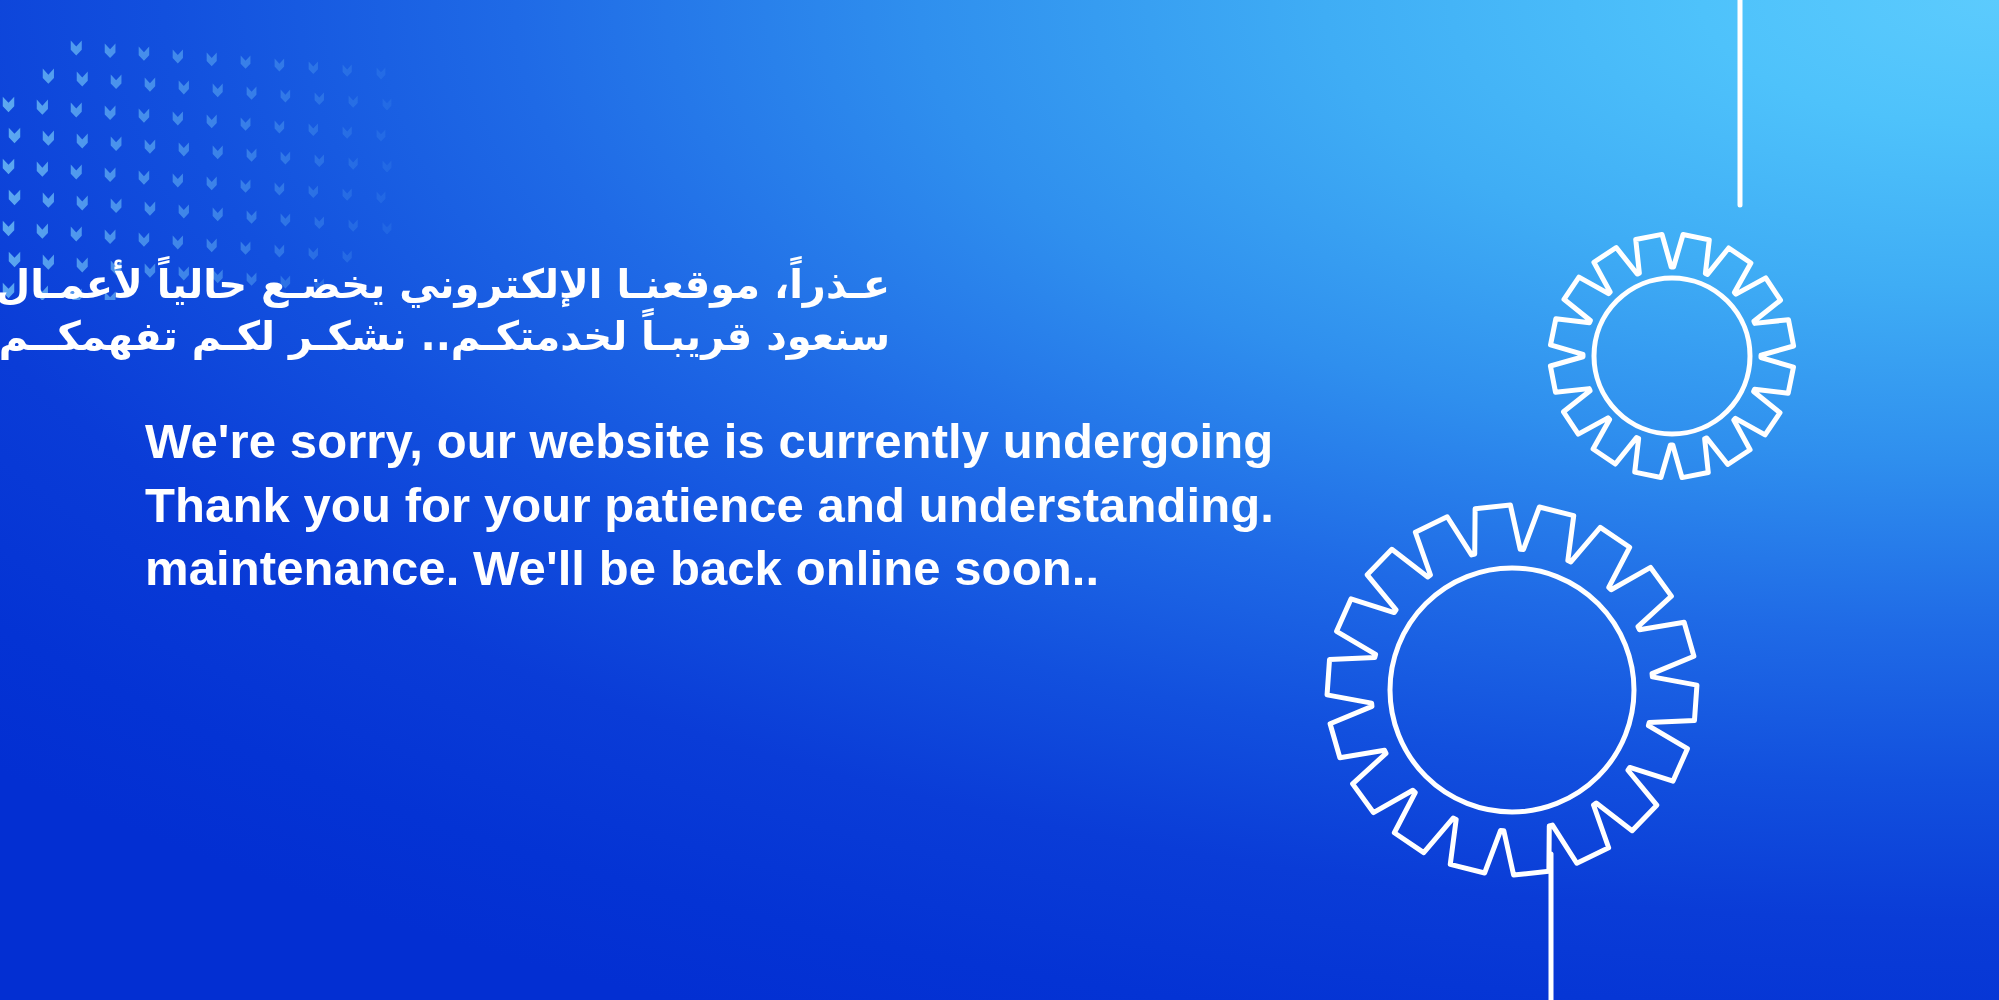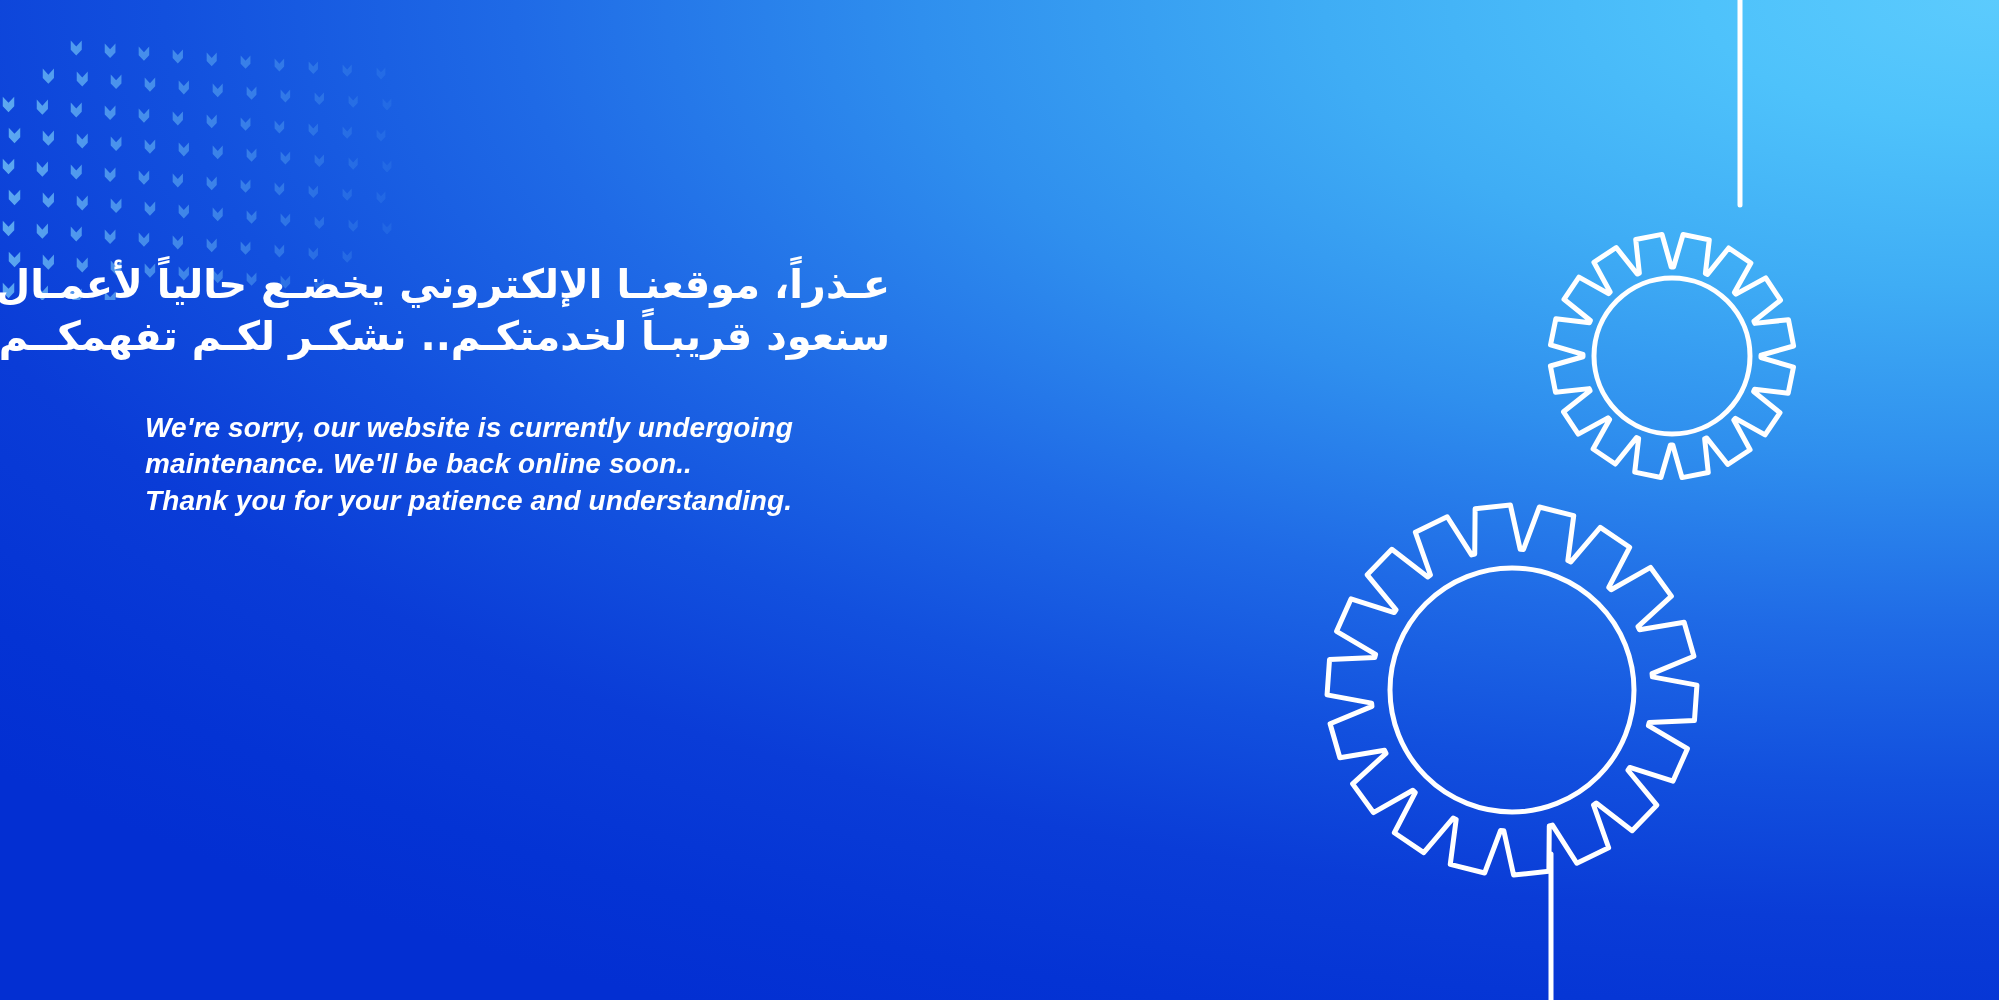--- a/index.html
+++ b/index.html
@@ -66,27 +66,26 @@
     font-family: "DejaVu Sans", "Liberation Sans", sans-serif;
   }
   #arabic-message {
     width: 745px;
   }
   #english-message {
     margin-top: 48px;
   }
   .en-line {
     color: #ffffff;
-    font-size: 28px;
+    font-size: 49px;
     font-weight: 700;
     line-height: 1.30;
     letter-spacing: 0.1px;
     white-space: nowrap;
     font-family: "Liberation Sans", "DejaVu Sans", sans-serif;
-    font-style: italic;
   }
 </style>
 </head>
 <body>
 
 <div id="page">
 
   <svg id="chevron-pattern" viewBox="0 0 420 300" xmlns="http://www.w3.org/2000/svg" aria-hidden="true">
     <defs>
       <symbol id="chev" viewBox="0 0 12 16">
@@ -214,19 +213,19 @@
 
   <div id="message-block">
 
     <div id="arabic-message" dir="rtl">
       <div class="ar-line">عـذراً، موقعنـا الإلكتروني يخضـع حالياً لأعمـال صيانــة.</div>
       <div class="ar-line">سنعود قريبـاً لخدمتكـم.. نشكـر لكـم تفهمكــم وصبركــم</div>
     </div>
 
     <div id="english-message">
       <div class="en-line">We're sorry, our website is currently undergoing</div>
+      <div class="en-line">Thank you for your patience and understanding.</div>
       <div class="en-line">maintenance. We'll be back online soon..</div>
-      <div class="en-line">Thank you for your patience and understanding.</div>
     </div>
 
   </div>
 
 </div>
 
 </body></html>

